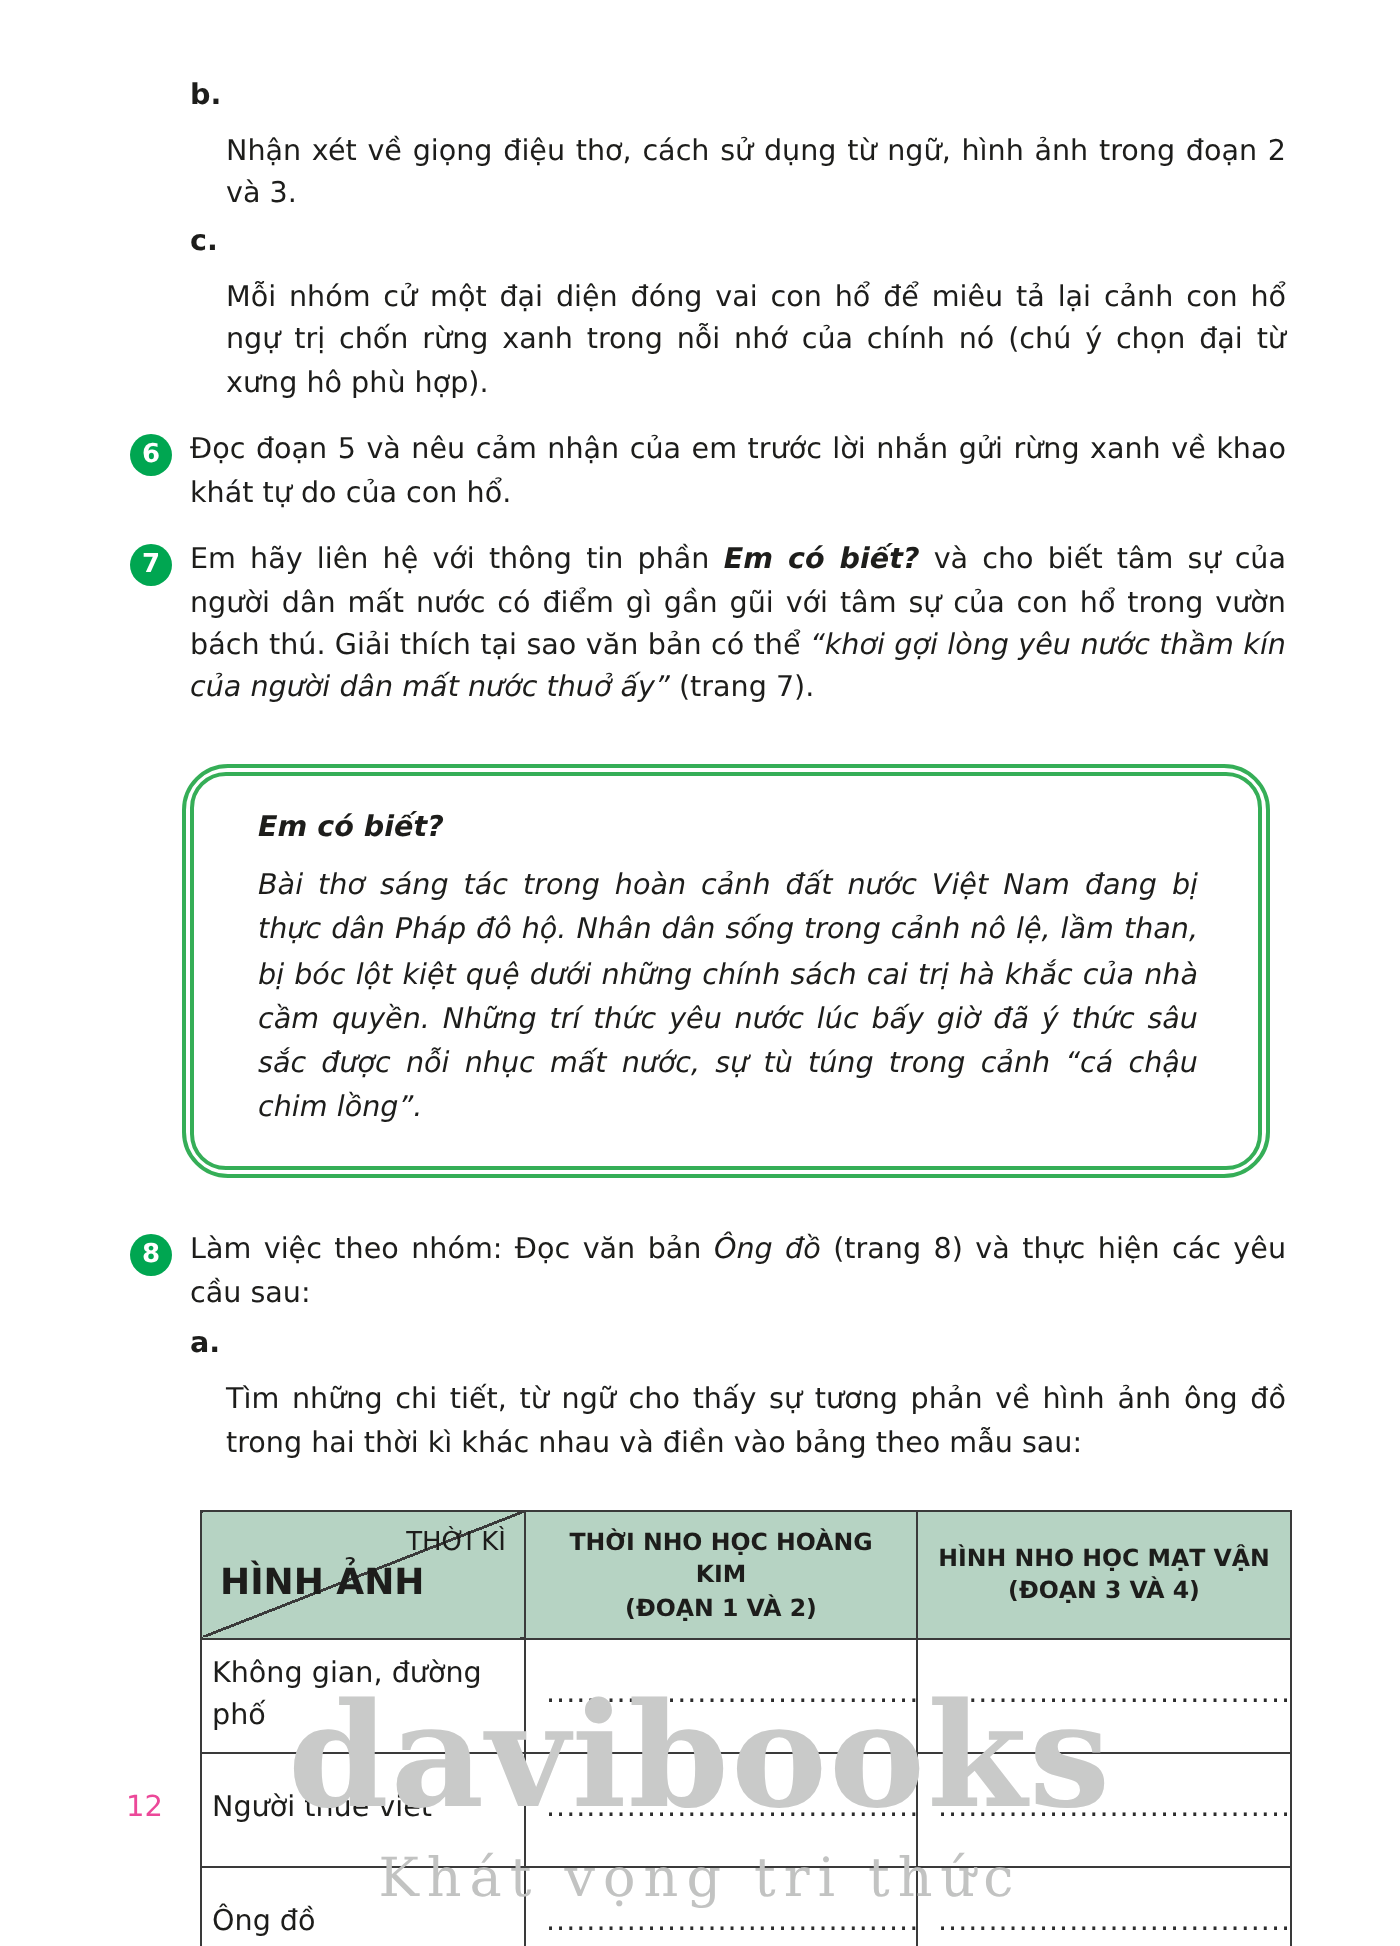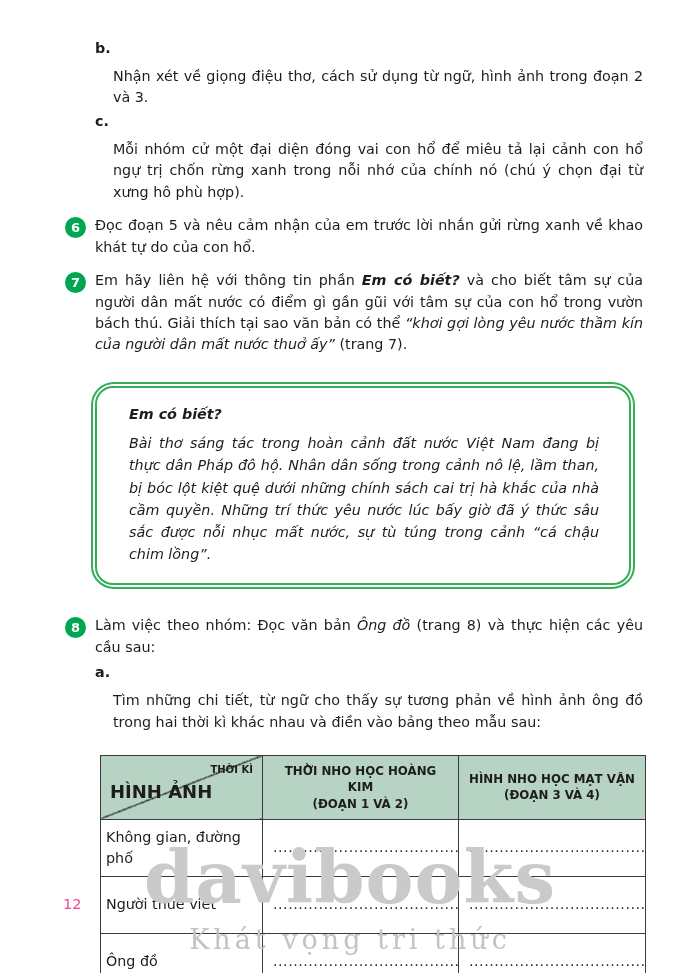--- a/index.html
+++ b/index.html
@@ -75,21 +75,21 @@
   }
   .corner-cell {
     position: relative;
     background-color: #b6d3c3;
     background-image: linear-gradient(to bottom right,
       transparent calc(50% - 0.7px),
       #3a3a3a calc(50% - 0.7px),
       #3a3a3a calc(50% + 0.7px),
       transparent calc(50% + 0.7px));
   }
-  .corner-top    { position: absolute; top: 7px;   right: 9px; font-weight: bold; font-size: 10px; }
+  .corner-top    { position: absolute; top: 7px;   right: 9px; font-weight: normal; font-size: 13px; }
   .corner-bottom { position: absolute; bottom: 15px; left: 9px; font-weight: bold; font-size: 18px; }
   .ongdo-table td { height: 57px; font-size: 14.3px; }
   .row-label { text-align: left; padding: 6px 10px 6px 5px; }
   .dots-cell { text-align: center; color: #2c2c2c; font-size: 12px; letter-spacing: 0.5px; overflow: hidden; white-space: nowrap; padding: 0 10px; }
 
   
   .page-number { position: absolute; left: 63px; top: 894px; font-size: 14.5px; color: #ec4899; }
   .watermark { position: absolute; left: 0; right: 0; top: 840px; text-align: center; user-select: none; }
   .wm-main {
     font-family: "DejaVu Serif", "Liberation Serif", serif;

